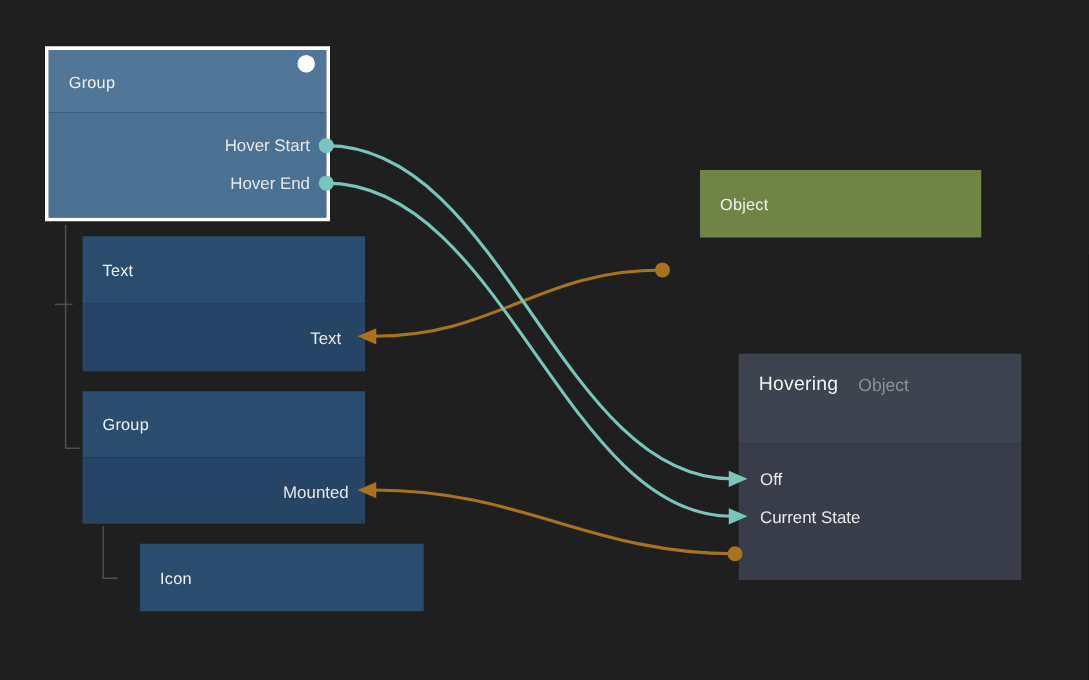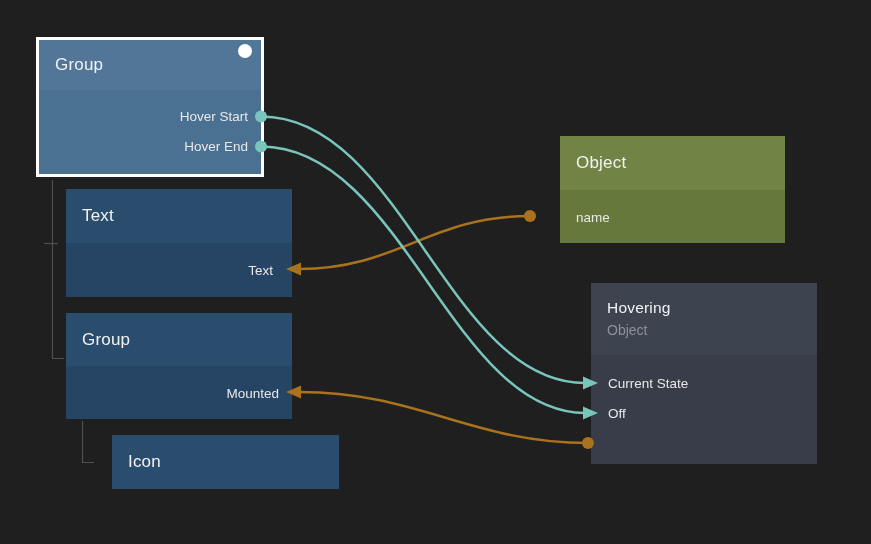--- a/index.html
+++ b/index.html
@@ -4,21 +4,21 @@
 <style>
   html,body{margin:0;padding:0;background:#141414;}
   .canvas{
     position:relative;width:871px;height:544px;overflow:hidden;
     background:var(--background,#201f1f);
     font-family:"Liberation Sans","DejaVu Sans",sans-serif;
   }
   .overlay{position:absolute;left:0;top:0;width:871px;height:544px;z-index:5;pointer-events:none;}
   .node{position:absolute;z-index:2;box-sizing:border-box;}
   .node .header{display:flex;align-items:center;position:relative;box-sizing:border-box;}
-  .node .title{font-size:17px;color:var(--title-text,#f2f2f2);padding-left:16px;letter-spacing:.2px;}
+  .node .title{font-size:13px;color:var(--title-text,#f2f2f2);padding-left:16px;letter-spacing:.2px;}
   .node .body{position:relative;box-sizing:border-box;}
   .row{height:30px;display:flex;align-items:center;font-size:13.5px;color:var(--label-text,#e8e8e8);}
   .row.right{justify-content:flex-end;padding-right:13px;text-align:right;}
   .row.left{justify-content:flex-start;padding-left:17px;}
 
   
   .node.selected{border:3px solid var(--selected-border,#fff);}
   .node.selected .header{background:var(--selected-header,#527698);height:50px;}
   .node.selected .body{background:var(--selected-body,#4a7092);height:84px;padding-top:11px;}
   .status-dot{position:absolute;top:4px;right:9px;width:14px;height:14px;border-radius:50%;
@@ -27,21 +27,21 @@
   
   .node.blue .header{background:var(--node-blue-header,#2a4c6d);}
   .node.blue .body{background:var(--node-blue-body,#264463);}
 
   
   .node.object .header{background:var(--object-header,#708545);height:54px;}
   .node.object .body{background:var(--object-body,#66793d);height:53px;}
 
   
   .node.switch .header{background:var(--switch-header,#3e4350);height:72px;
-    flex-direction:column;align-items:flex-start;justify-content:flex-start;padding:14px 0 0 0;}
+    flex-direction:row;align-items:flex-start;justify-content:flex-start;padding:14px 0 0 0;}
   .node.switch .title{line-height:22px;font-size:15.5px;}
   .node.switch .subtitle{line-height:22px;font-size:14px;color:var(--subtitle-text,#8b909b);padding-left:16px;}
   .node.switch .body{background:var(--switch-body,#383d49);height:109px;padding-top:13px;}
 
   .wire{fill:none;stroke-width:2.5px;stroke-linecap:round;}
   .wire.teal{stroke:var(--wire-teal,#79c5bc);}
   .wire.orange{stroke:var(--wire-orange,#a8731c);}
   .port.teal{fill:var(--wire-teal,#79c5bc);}
   .port.orange{fill:var(--wire-orange,#a8731c);}
   .treeline{fill:none;stroke:var(--tree-line,#4f4f4f);stroke-width:1.2px;}
@@ -91,38 +91,33 @@
   <div class="node blue" style="left:96px;top:435px;width:227px;height:48px;margin-left:16px;">
     <div class="header" style="height:54px;">
       <span class="title">Icon</span>
     </div>
   </div>
 
   <div class="node object" style="left:560px;top:136px;width:225px;height:107px;">
     <div class="header">
       <span class="title">Object</span>
     </div>
-    <div class="body" style="padding-top:12px;">
-      <div class="row left" style="padding-left:16px;">
-        <span>name</span>
-      </div>
-    </div>
   </div>
 
   <div class="node switch" style="left:591px;top:283px;width:226px;height:181px;">
     <div class="header">
       <span class="title">Hovering</span>
       <span class="subtitle">Object</span>
     </div>
     <div class="body">
       <div class="row left">
-        <span>Current State</span>
+        <span>Off</span>
       </div>
       <div class="row left">
-        <span>Off</span>
+        <span>Current State</span>
       </div>
     </div>
   </div>
 
   <svg class="overlay" viewBox="0 0 871 544">
 
     <path class="treeline" d="M 52.5 180 L 52.5 358.5 L 64 358.5"></path>
     <path class="treeline" d="M 44 243.5 L 58 243.5"></path>
     <path class="treeline" d="M 82.5 421 L 82.5 462.5 L 94 462.5"></path>
 

